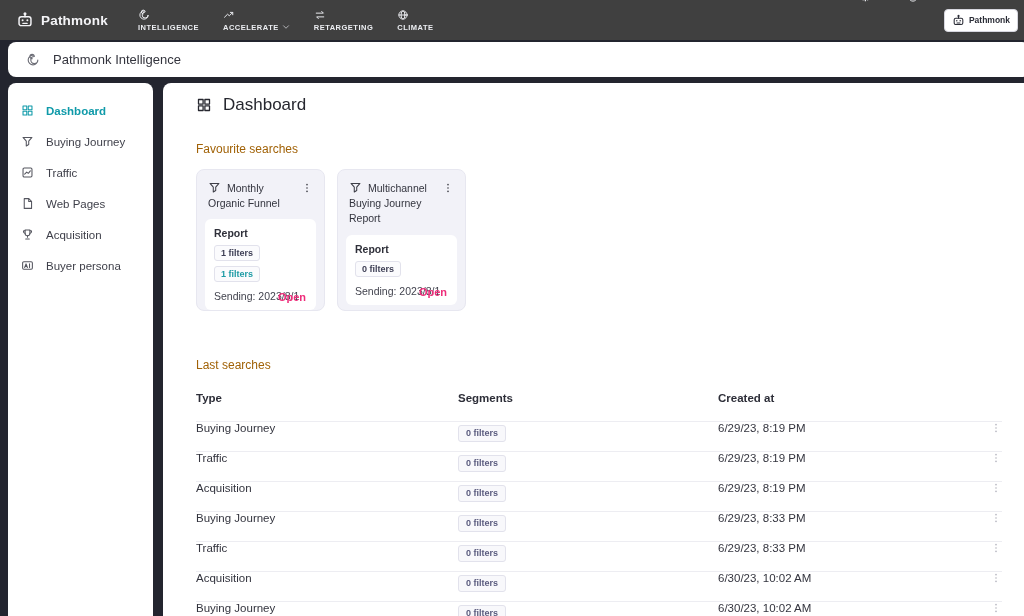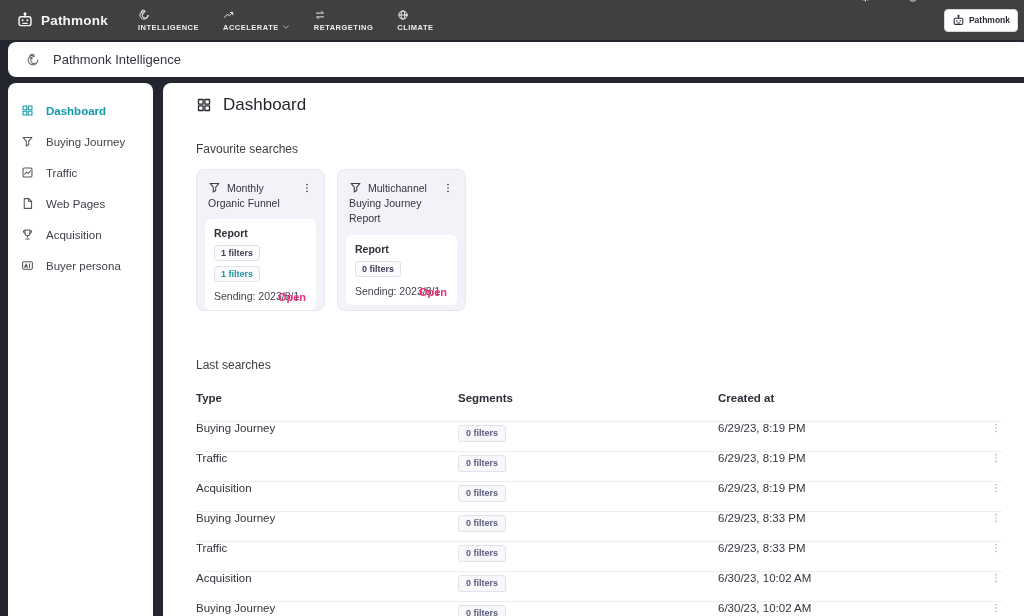--- a/index.html
+++ b/index.html
@@ -39,21 +39,21 @@
              color:#3e3f49; cursor:pointer; }
   .sb-item .icn { color:#55565f; }
   .sb-label { font-size:11.5px; }
   .sb-item.active { color:#0f9aa9; }
   .sb-item.active .icn { color:#0f9aa9; }
   .sb-item.active .sb-label { font-weight:700; }
 
   
   .page-head { display:flex; align-items:center; gap:11px; color:#26272f; }
   .page-title { font-size:17px; font-weight:500; }
-  .section-label { font-size:12px; color:#404040; }
+  .section-label { font-size:12px; color:#a16207; }
   .fav-heading { margin-top:27px; }
 
   
   .cards { display:flex; gap:12px; margin-top:13px; }
   .fav-card { width:129px; height:142px; background:#f2f2f8; border:1px solid #e7e7f0; border-radius:8px;
               display:flex; flex-direction:column; }
   .fav-card-head { position:relative; padding:11px 22px 6px 11px; font-size:10.5px; color:#33343e; line-height:1.45; }
   .fav-card-head .icn { display:inline-block; vertical-align:-2px; margin-right:6px; color:#3e3f48; }
   .card-menu { position:absolute; top:12px; right:5px; color:#9a9aa5; cursor:pointer; }
   .fav-card-body { flex:1; position:relative; background:#ffffff; margin:2px 8px 8px; border-radius:6px;

